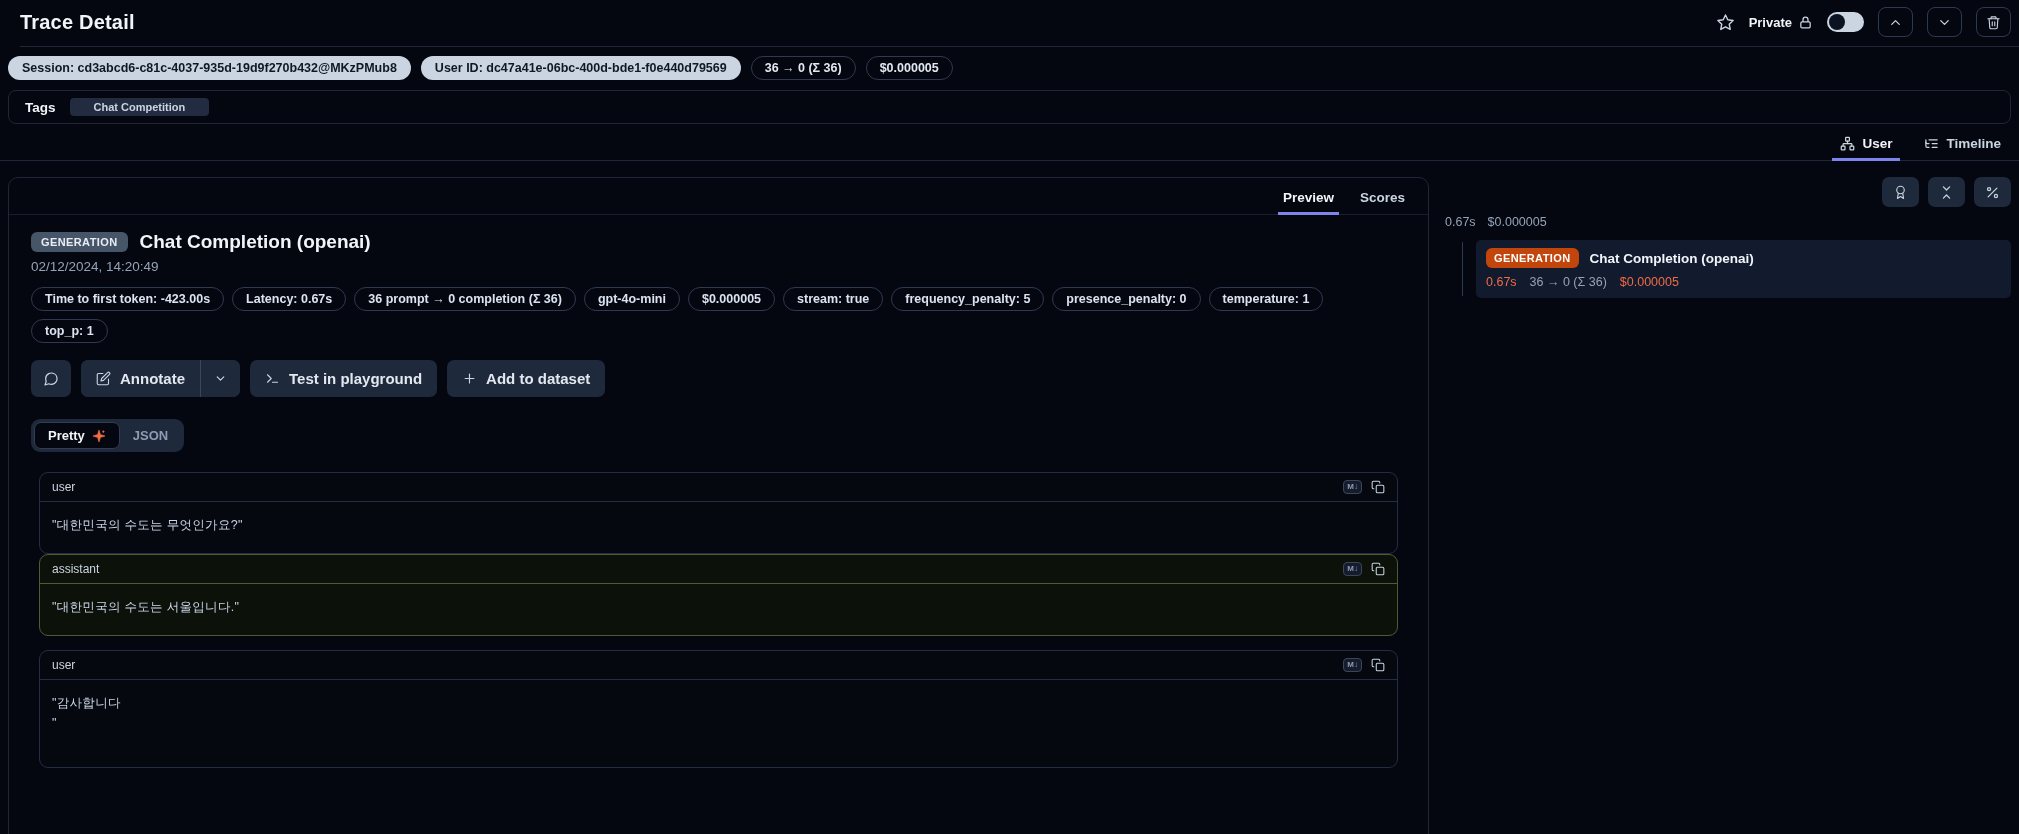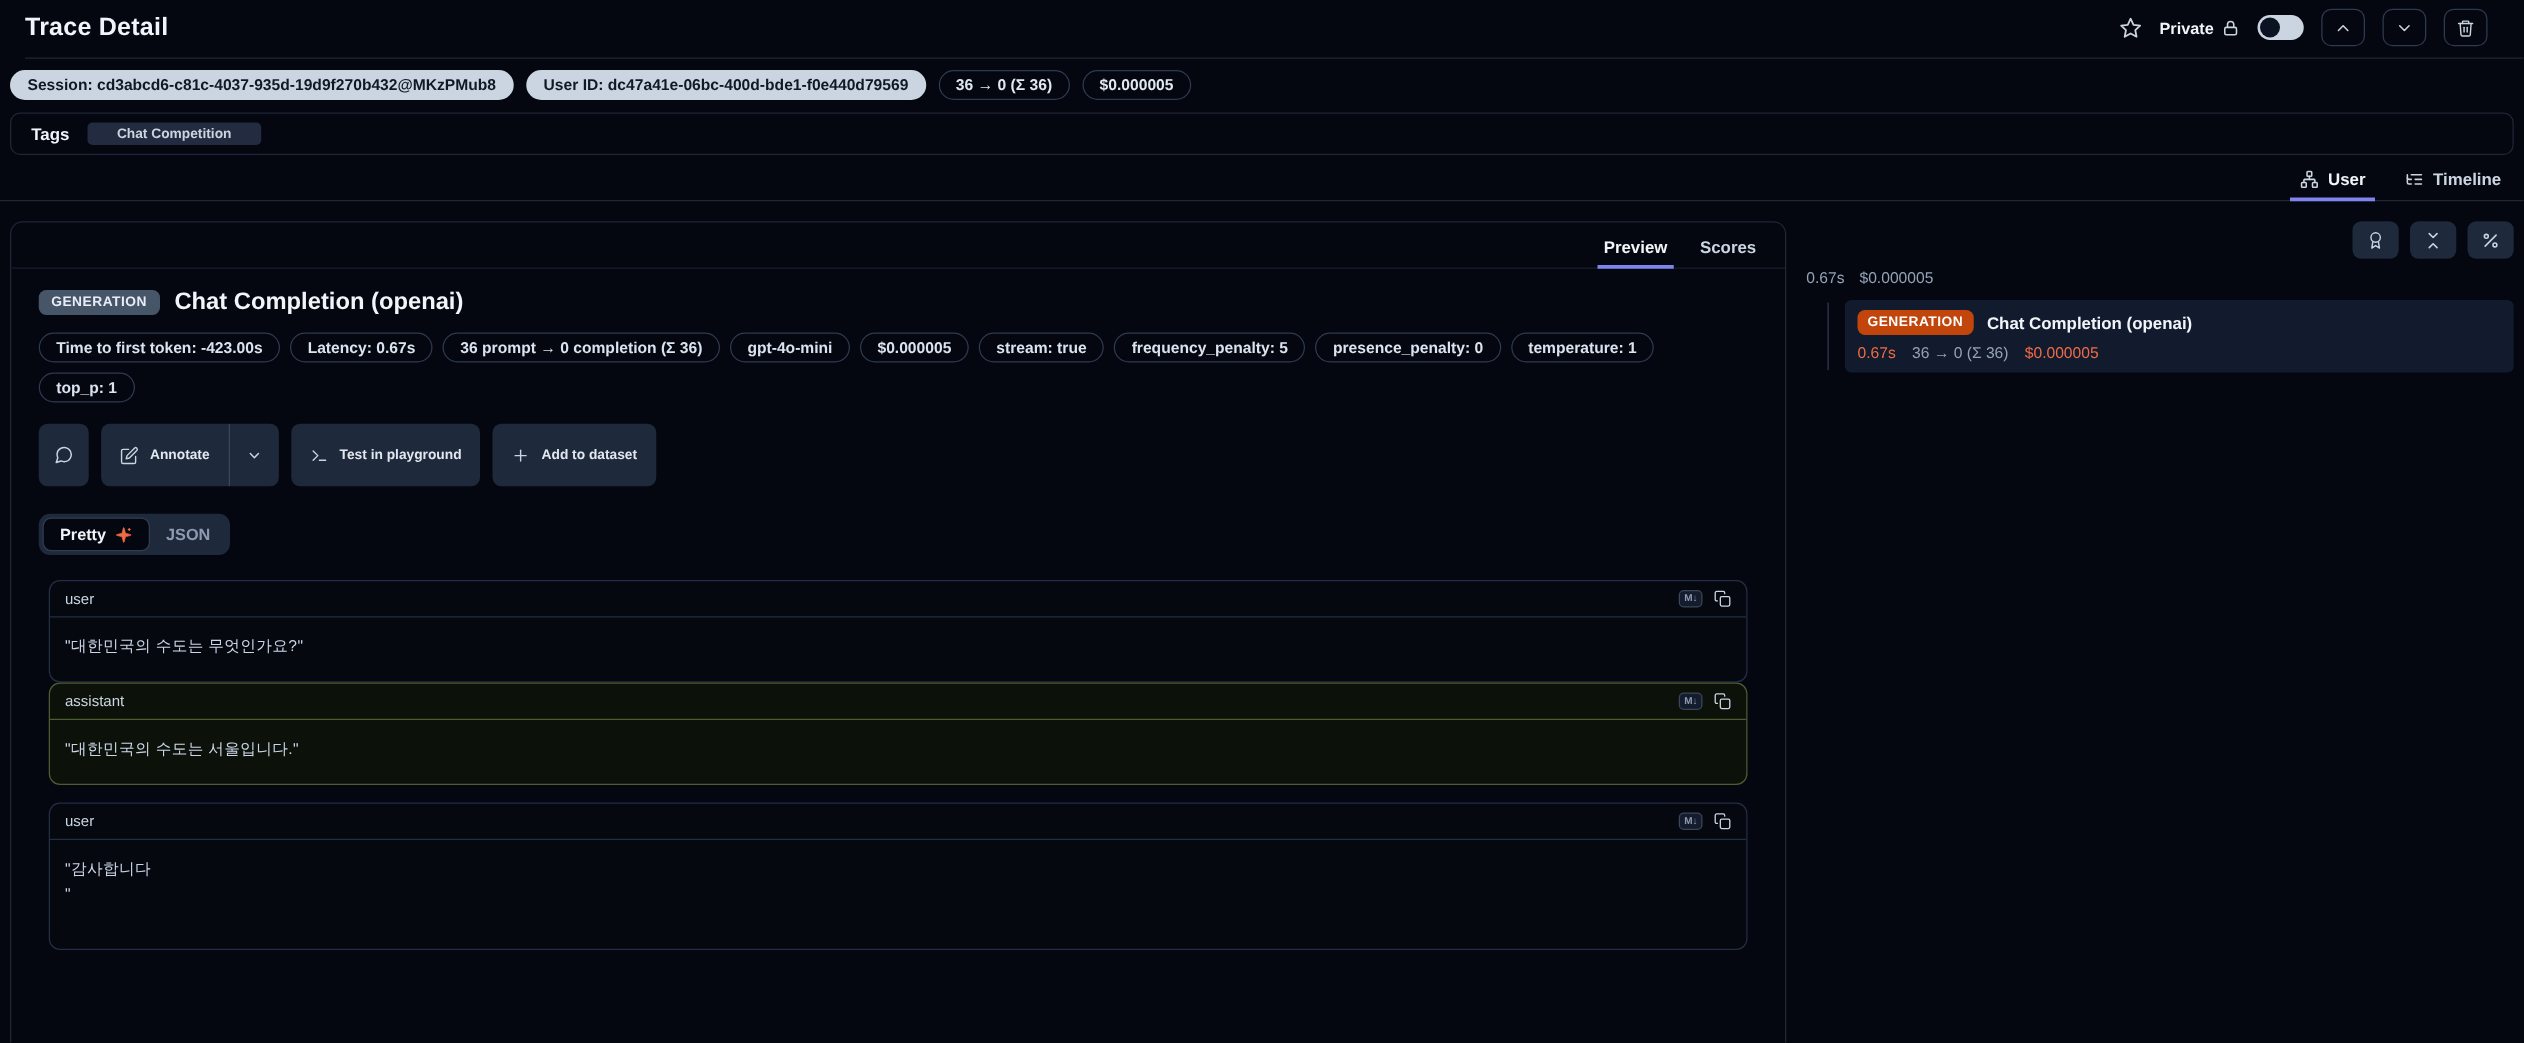--- a/index.html
+++ b/index.html
@@ -26,21 +26,21 @@
   body{
     background:var(--bg);
     color:var(--text);
     font-family:"Liberation Sans","DejaVu Sans",sans-serif;
     font-size:13px;
   }
   svg{display:block;}
   .icon{flex:0 0 auto;color:var(--text-soft);}
 
   
-  .topbar{display:flex;align-items:center;justify-content:space-between;padding:7px 29px 9px 20px;}
+  .topbar{display:flex;align-items:center;justify-content:space-between;padding:7px 8px 9px 20px;}
   .page-title{font-size:20px;font-weight:700;letter-spacing:.2px;}
   .topbar-right{display:flex;align-items:center;gap:14px;}
   .privacy{display:flex;align-items:center;gap:6px;font-weight:700;font-size:13px;color:var(--text);}
   .toggle{width:37px;height:20px;border-radius:10px;background:var(--badge-light);position:relative;cursor:pointer;}
   .toggle .knob{position:absolute;left:2px;top:2px;width:16px;height:16px;border-radius:50%;background:#0b1222;}
   .sq-btn{width:35px;height:30px;border:1px solid var(--pill-border);border-radius:8px;background:transparent;
           display:flex;align-items:center;justify-content:center;color:var(--text-soft);cursor:pointer;}
   .hr{border-top:1px solid var(--border);}
   .hr-header{margin-left:20px;}
 
@@ -80,21 +80,21 @@
               letter-spacing:.4px;padding:4px 10px;border-radius:6px;}
   .obs-title{font-size:19px;font-weight:700;}
   .obs-date{margin-top:6px;color:var(--text-muted);font-size:13.5px;}
 
   .pills{margin-top:13px;display:flex;flex-wrap:wrap;gap:8px;max-width:1360px;}
   .pill{border:1px solid var(--pill-border);border-radius:14px;padding:4px 13px;
         font-size:12.5px;font-weight:700;color:#dbe3f0;white-space:nowrap;}
 
   .actions{margin-top:17px;display:flex;align-items:stretch;gap:10px;}
   .act-btn{background:var(--btn);border:none;border-radius:7px;color:#e2e8f0;display:flex;align-items:center;
-           gap:9px;padding:0 15px;height:50px;font-size:11px;font-weight:600;cursor:pointer;
+           gap:9px;padding:0 15px;height:37px;font-size:15px;font-weight:600;cursor:pointer;
            font-family:"Liberation Sans",sans-serif;justify-content:flex-end;}
   .icon-only{padding:0 12px;}
   .split{display:flex;align-items:stretch;background:var(--btn);border-radius:7px;overflow:hidden;}
   .split .act-btn{border-radius:0;}
   .split-divider{width:1px;background:#3b4759;}
   .split .caret{padding:0 13px;}
 
   .fmt-toggle{margin-top:22px;display:inline-flex;align-items:center;background:var(--btn);
               border-radius:9px;padding:3px;}
   .fmt-seg{display:flex;align-items:center;gap:7px;padding:5px 13px;border-radius:7px;
@@ -239,20 +239,21 @@
     <div class="card-tabs">
       <div class="ctab active">Preview</div>
       <div class="ctab">Scores</div>
     </div>
     <div class="card-body">
 
       <div class="obs-header">
         <span class="type-badge">GENERATION</span>
         <span class="obs-title">Chat Completion (openai)</span>
       </div>
+      <div class="obs-date">02/12/2024, 14:20:49</div>
 
       <div class="pills">
         <span class="pill">Time to first token: -423.00s</span>
         <span class="pill">Latency: 0.67s</span>
         <span class="pill">36 prompt → 0 completion (Σ 36)</span>
         <span class="pill">gpt-4o-mini</span>
         <span class="pill">$0.000005</span>
         <span class="pill">stream: true</span>
         <span class="pill">frequency_penalty: 5</span>
         <span class="pill">presence_penalty: 0</span>

